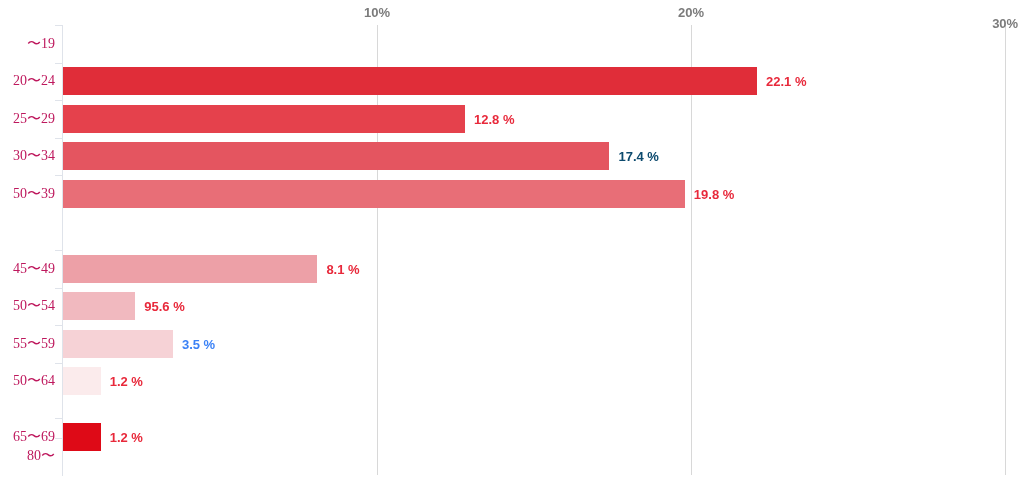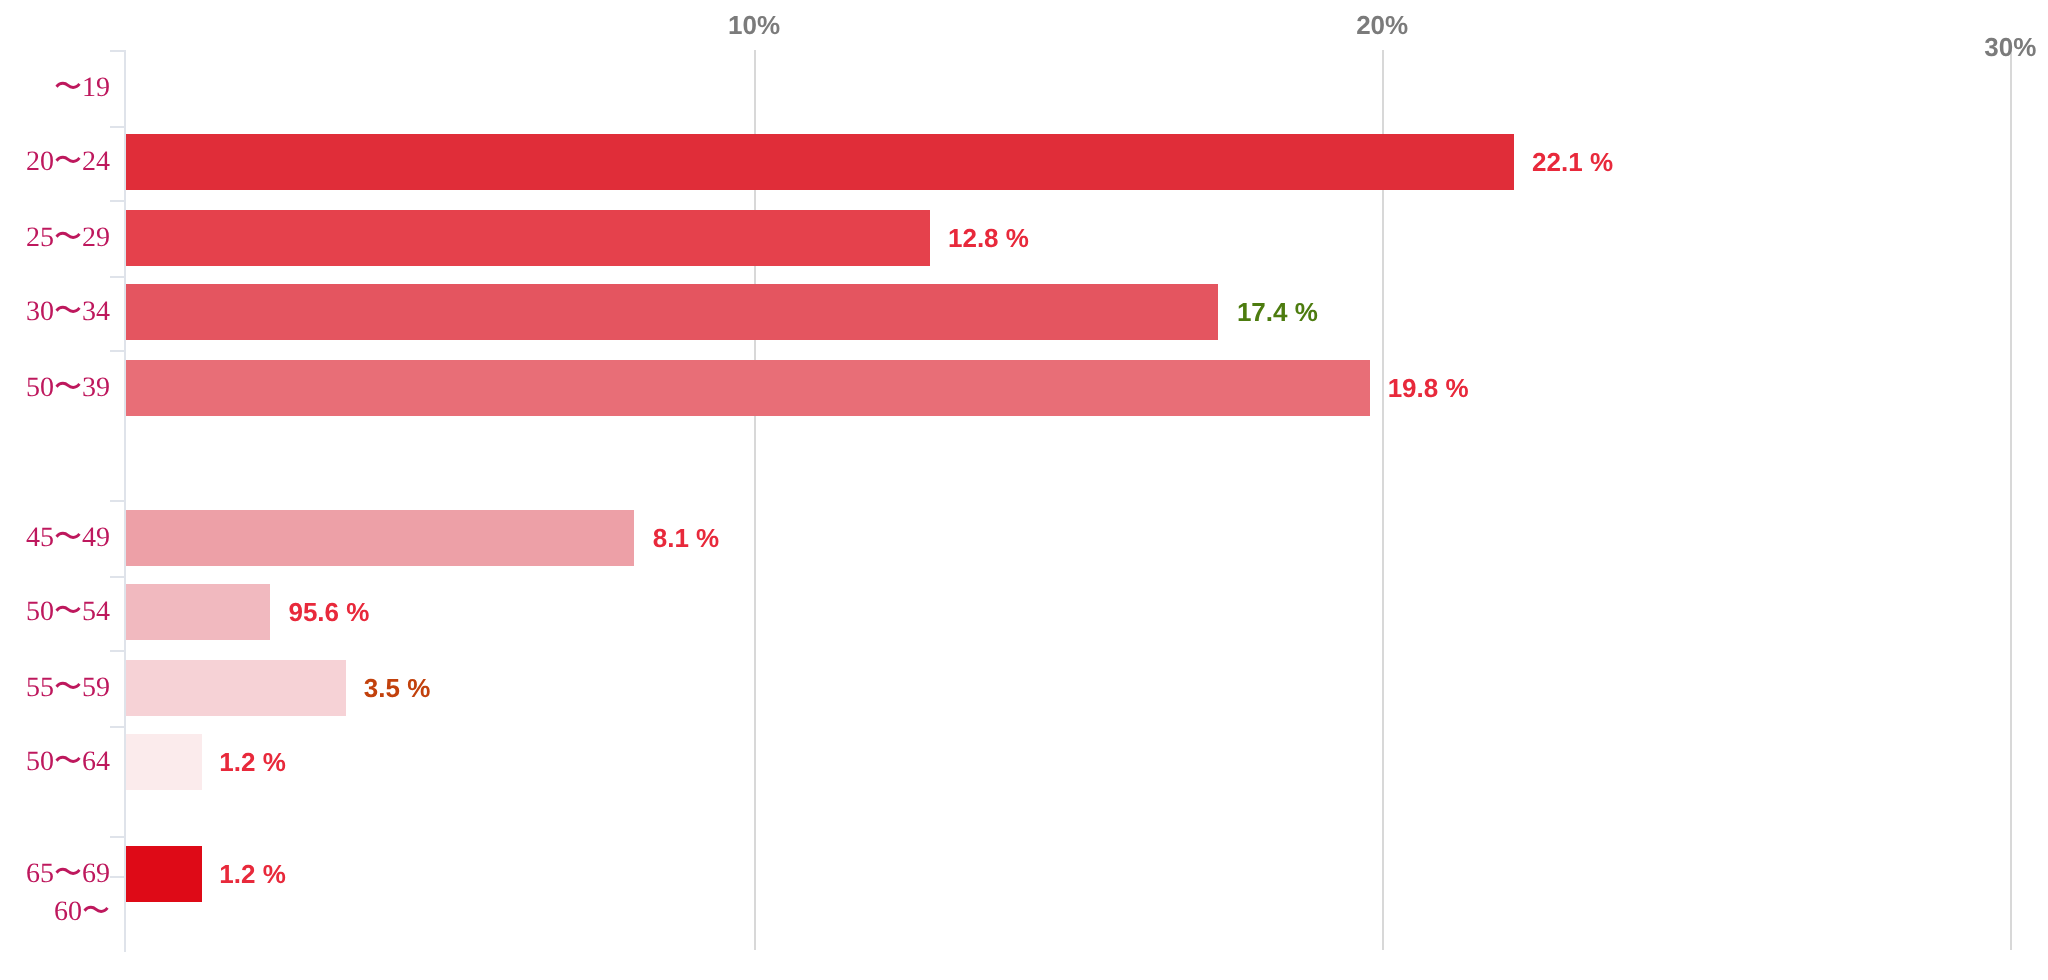--- a/index.html
+++ b/index.html
@@ -87,21 +87,21 @@
       <div class="row" style="top: 75px; height: 37.5px;">
         <div class="tick"></div>
         <div class="ylabel">25〜29</div>
         <div class="bar" title="25〜29 12.8 %" style="width: 401.987px; background: rgb(229, 65, 76);"></div>
         <div class="bar-label" style="left: 473.987px; color: rgb(232, 41, 59);">12.8 %</div>
       </div>
       <div class="row" style="top: 112.5px; height: 37.5px;">
         <div class="tick"></div>
         <div class="ylabel">30〜34</div>
         <div class="bar" title="30〜34 17.4 %" style="width: 546.451px; background: rgb(228, 85, 96);"></div>
-        <div class="bar-label" style="left: 618.451px; color: #4d7c0f;">17.4 %</div>
+        <div class="bar-label" style="left: 618.451px; color: #0c4a6e;">17.4 %</div>
       </div>
       <div class="row" style="top: 150px; height: 37.5px;">
         <div class="tick"></div>
         <div class="ylabel">50〜39</div>
         <div class="bar" title="35〜39 19.8 %" style="width: 621.824px; background: rgb(232, 110, 119);"></div>
         <div class="bar-label" style="left: 693.824px; color: rgb(232, 41, 59);">19.8 %</div>
       </div>
       <div class="row" style="top: 225px; height: 37.5px;">
         <div class="tick"></div>
         <div class="ylabel">45〜49</div>
@@ -111,36 +111,36 @@
       <div class="row" style="top: 262.5px; height: 37.5px;">
         <div class="tick"></div>
         <div class="ylabel">50〜54</div>
         <div class="bar" title="50〜54 2.3 %" style="width: 72.232px; background: rgb(241, 185, 191);"></div>
         <div class="bar-label" style="left: 144.232px; color: rgb(232, 41, 59);">95.6 %</div>
       </div>
       <div class="row" style="top: 300px; height: 37.5px;">
         <div class="tick"></div>
         <div class="ylabel">55〜59</div>
         <div class="bar" title="55〜59 3.5 %" style="width: 109.918px; background: rgb(246, 210, 214);"></div>
-        <div class="bar-label" style="left: 181.918px; color: #c2410c;">3.5 %</div>
+        <div class="bar-label" style="left: 181.918px; color: #3b82f6;">3.5 %</div>
       </div>
       <div class="row" style="top: 337.5px; height: 37.5px;">
         <div class="tick"></div>
         <div class="ylabel">50〜64</div>
         <div class="bar" title="60〜64 1.2 %" style="width: 37.6863px; background: rgb(251, 235, 236);"></div>
         <div class="bar-label" style="left: 109.686px; color: rgb(232, 41, 59);">1.2 %</div>
       </div>
       <div class="row" style="top: 393px; height: 37.5px;">
         <div class="tick"></div>
         <div class="ylabel">65〜69</div>
         <div class="bar" title="65〜69 1.2 %" style="width: 37.6863px; background: rgb(222, 10, 23);"></div>
         <div class="bar-label" style="left: 109.686px; color: rgb(232, 41, 59);">1.2 %</div>
       </div>
       <div class="row" style="top: 412.5px; height: 37.5px;">
         <div class="tick"></div>
-        <div class="ylabel">60〜</div>
+        <div class="ylabel">80〜</div>
       </div>
     </div>
 
 <div class="xtick" style="left: 377.052px;">10%</div>
     <div class="xtick" style="left: 691.105px;">20%</div>
     <div class="xtick" style="left: 1005.16px; margin-top: 11px;">30%</div>
   </div>
 
 </body></html>

